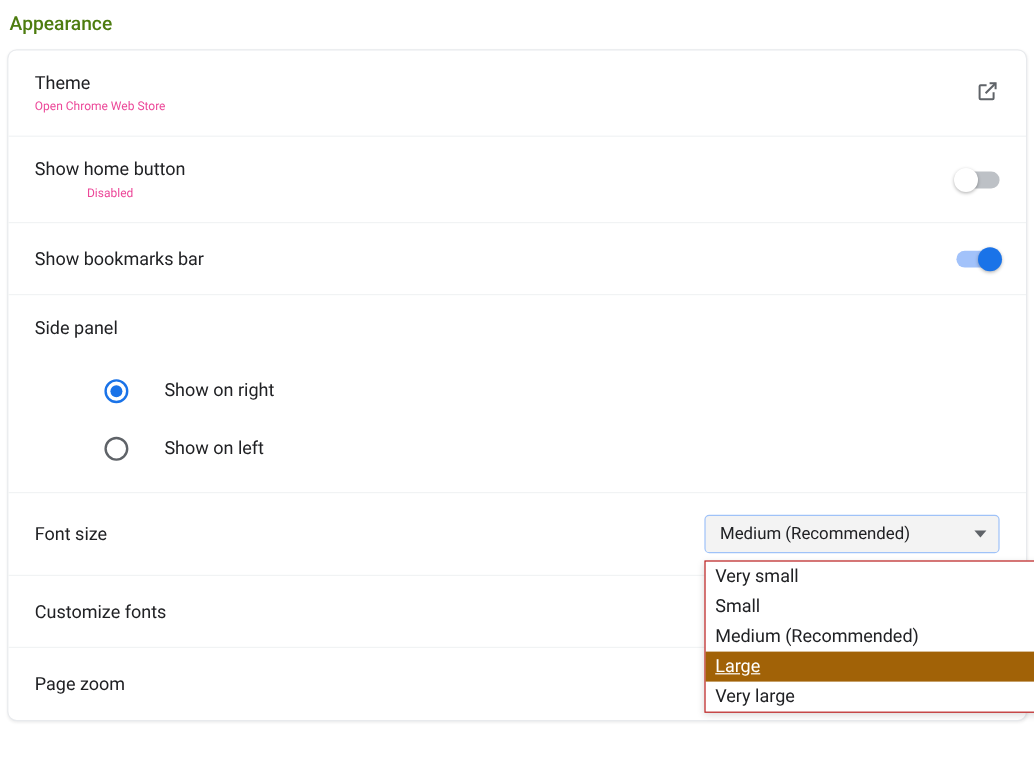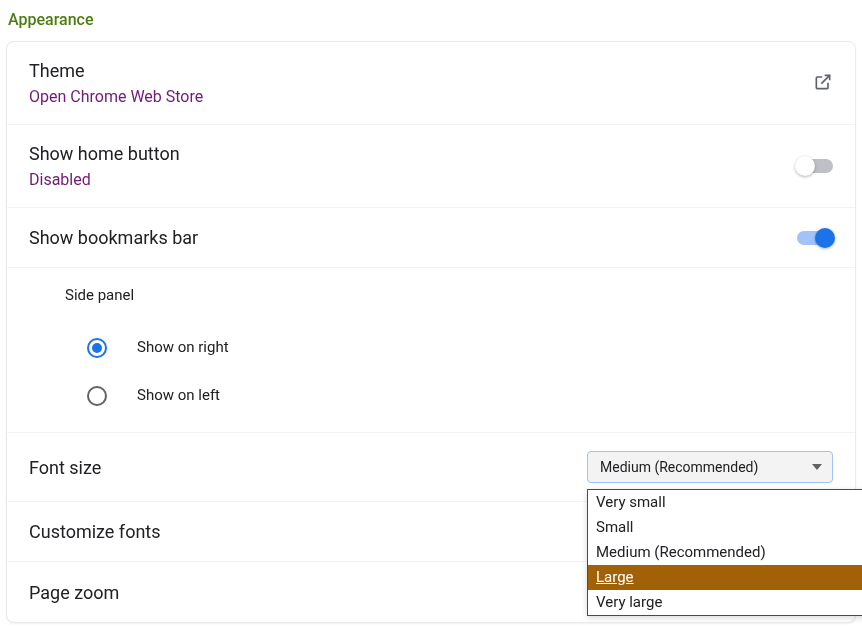--- a/index.html
+++ b/index.html
@@ -34,26 +34,27 @@
       align-items: center;
       justify-content: space-between;
       padding: 18px 22px;
       border-bottom: 1px solid #f1f3f4;
       min-height: 60px;
       position: relative;
     }
     .row:last-child { border-bottom: none; }
     .row-text { display:flex; flex-direction: column; gap:6px; }
     .row-label {
-      font-size: 18px;
+      font-size: 15px;
       color: #202124;
     }
     .row-sub {
-      font-size: 16px;
-      color: #701a75;
+      font-size: 10px;
+      color: #ec4899;
+      text-align: center;
     }
     
     .open-icon { width:20px; height:20px; fill:none; stroke:#5f6368; stroke-width:2; }
     
     .toggle {
       position: relative;
       width: 36px;
       height: 14px;
       border-radius: 7px;
       display:inline-block;
@@ -68,21 +69,21 @@
     }
     .toggle.off { background:#bdc1c6; }
     .toggle.off .knob { left:-2px; background:#fff; }
     .toggle.on { background:#a2c2fa; }
     .toggle.on .knob { right:-2px; background:#1a73e8; }
     
     .section {
       padding: 18px 22px 12px 22px;
       border-bottom: 1px solid #f1f3f4;
     }
-    .section-title { font-size:15px; color:#202124; margin-bottom:20px;margin-left:36px; }
+    .section-title { font-size:15px; color:#202124; margin-bottom:20px; }
     .radio-row {
       display:flex;
       align-items:flex-start;
       gap: 30px;
       padding: 14px 0 14px 58px;
       font-size:15px;
     }
     .radio-outer {
       width:20px; height:20px; border-radius:50%;
       border:2px solid #5f6368;

